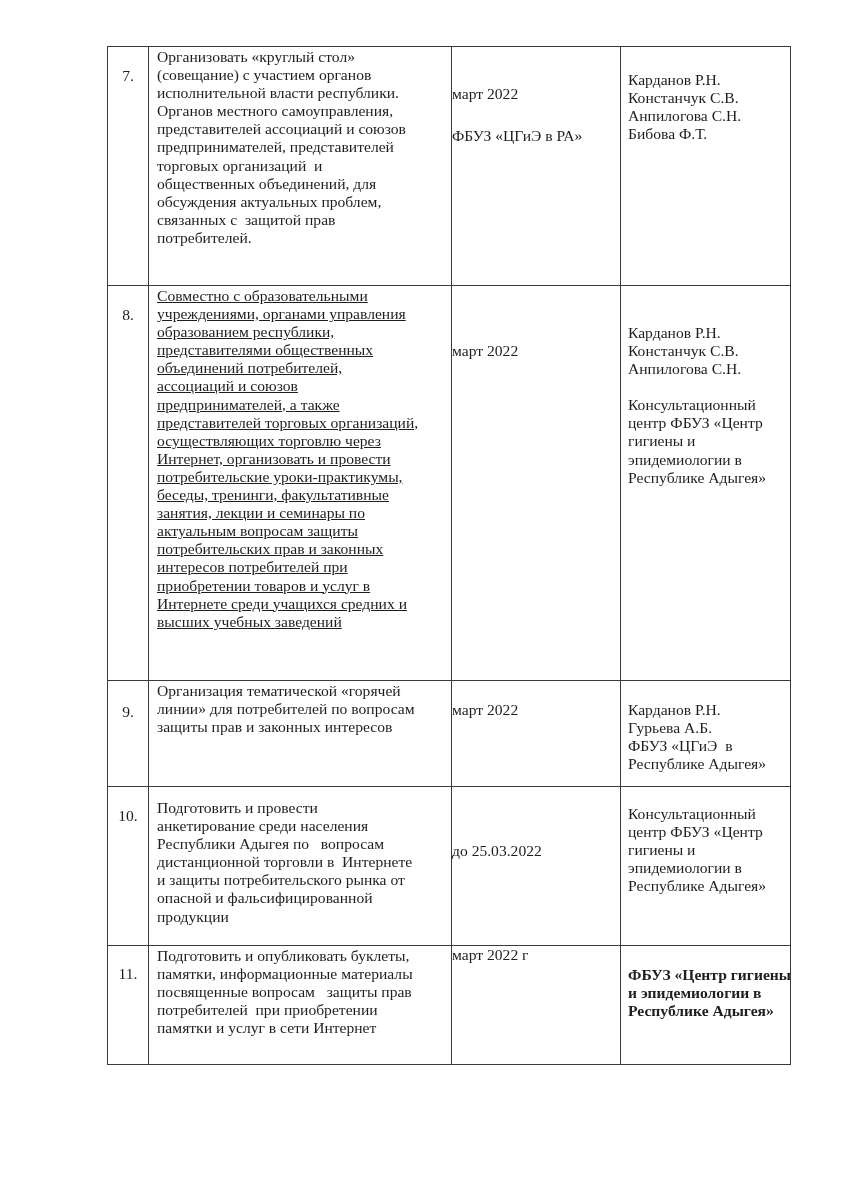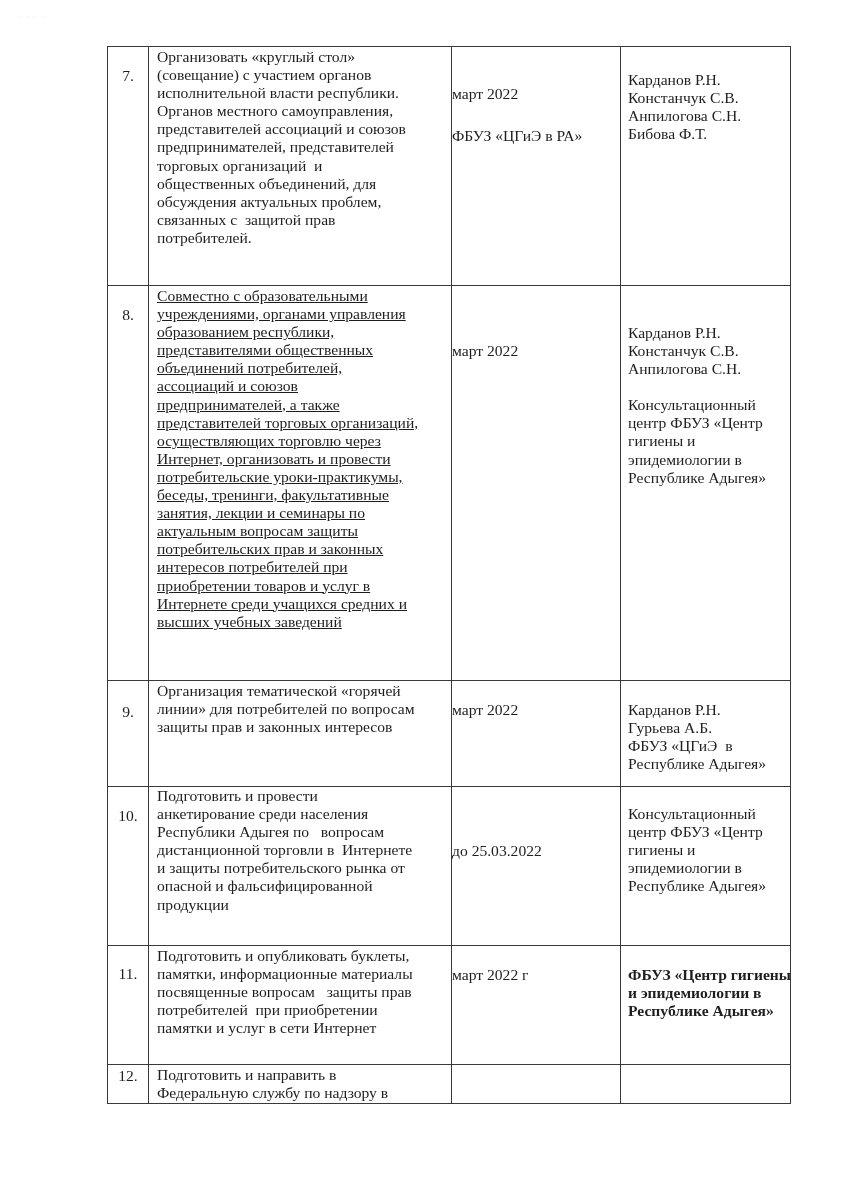--- a/index.html
+++ b/index.html
@@ -81,27 +81,27 @@
   tr.r8 td.date .d1 { display:block; margin-top: 56px; }
   tr.r8 td.resp { padding-top: 38px; }
   tr.r8 td.resp .gap { display:block; height: 18px; }
 
   tr.r9 td.num .n { display:block; margin-top: 22px; }
   tr.r9 td.act { padding-top: 1px; }
   tr.r9 td.date .d1 { display:block; margin-top: 20px; }
   tr.r9 td.resp { padding-top: 20px; }
 
   tr.r10 td.num .n { display:block; margin-top: 20px; }
-  tr.r10 td.act { padding-top: 0; margin-top: 32px; }
+  tr.r10 td.act { padding-top: 12px; margin-top: 32px; }
   tr.r10 td.date .d1 { display:block; margin-top: 55px; }
   tr.r10 td.resp { padding-top: 18px; }
 
   tr.r11 td.num .n { display:block; margin-top: 19px; }
   tr.r11 td.act { padding-top: 1px; }
-  tr.r11 td.date .d1 { display:block; margin-top: 20px; }
+  tr.r11 td.date .d1 { display:block; }
   tr.r11 td.resp { padding-top: 20px; font-weight: bold; }
 
   tr.r12 td.num .n { display:block; margin-top: 2px; }
   tr.r12 td.act { padding-top: 1px; }
 </style>
 </head>
 <body>
 
 <div class="scan-marks">· ·· ·</div>
 
@@ -243,25 +243,14 @@
       <td class="date">
         <span class="d1">март 2022 г</span>
       </td>
       <td class="resp">
         <span class="line">ФБУЗ «Центр гигиены</span>
         <span class="line">и эпидемиологии в</span>
         <span class="line">Республике Адыгея»</span>
       </td>
     </tr>
 
-    <tr class="r12">
-      <td class="num">
-        <span class="n">12.</span>
-      </td>
-      <td class="act">
-        <span class="line">Подготовить и направить в</span>
-        <span class="line">Федеральную службу по надзору в</span>
-      </td>
-      <td class="date"></td>
-      <td class="resp"></td>
-    </tr>
   </tbody>
 </table>
 
 </body></html>

